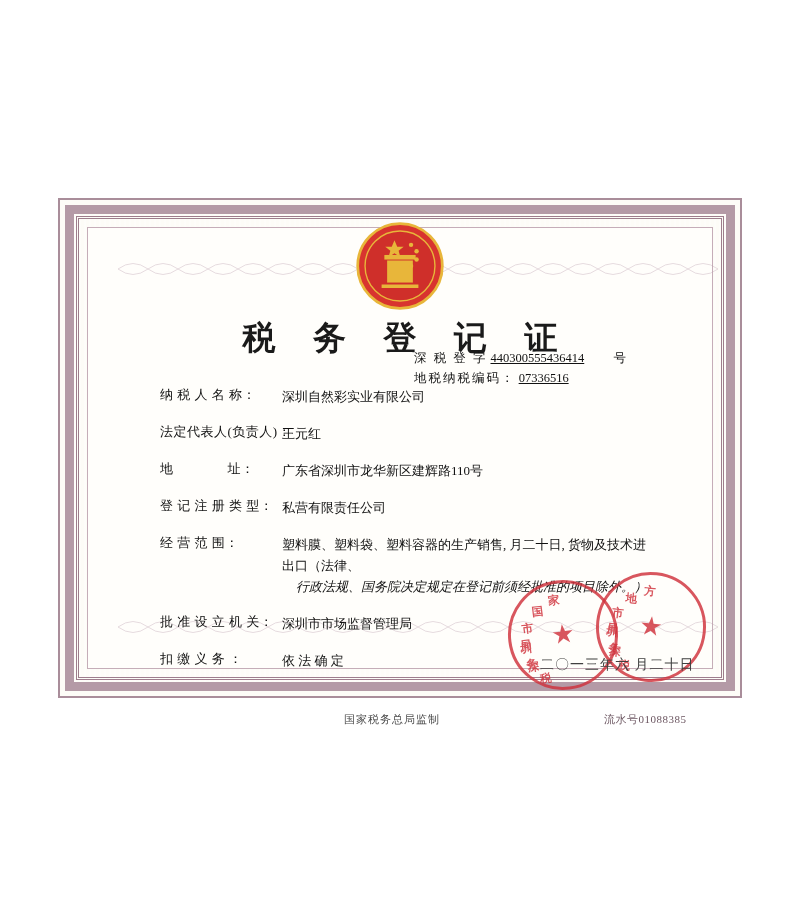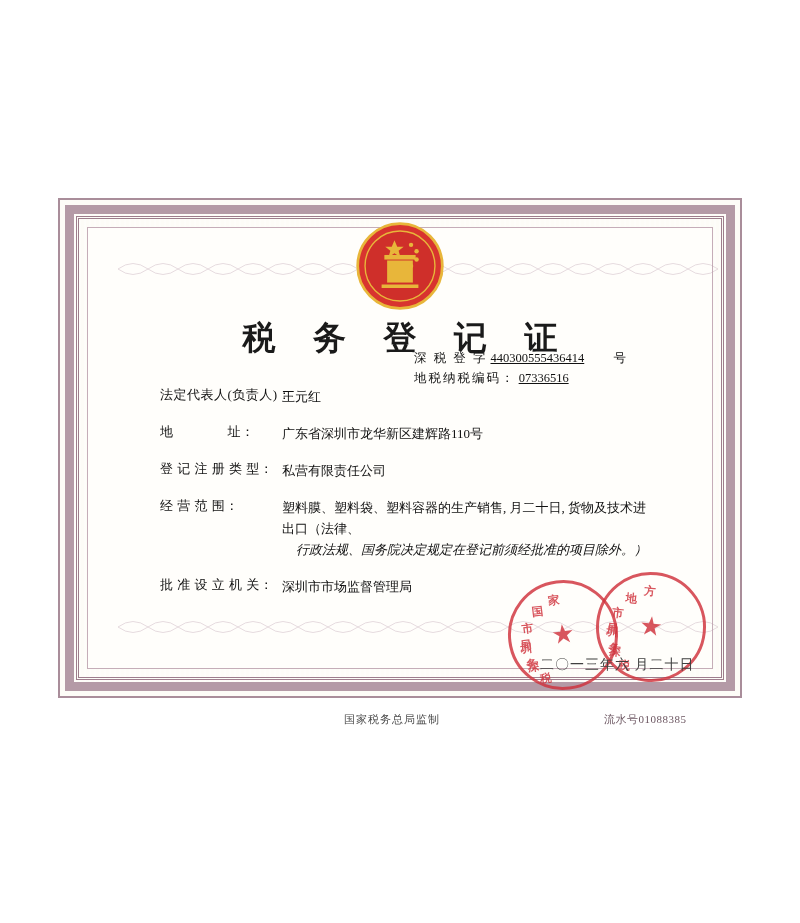--- a/index.html
+++ b/index.html
@@ -243,20 +243,24 @@
           <span class="suffix">号</span>
         </div>
         <div class="row">
           <span class="lbl">地税纳税编码：</span>
           <span class="val">07336516</span>
         </div>
       </div>
 
       <div class="fields">
 
+        <div class="frow">
+          <div class="fname">纳 税 人 名 称：</div>
+          <div class="fval">深圳自然彩实业有限公司</div>
+        </div>
 
         <div class="frow">
           <div class="fname">法定代表人(负责人)：</div>
           <div class="fval">王元红</div>
         </div>
 
         <div class="frow">
           <div class="fname">地　　　　址：</div>
           <div class="fval">广东省深圳市龙华新区建辉路110号</div>
         </div>
@@ -272,20 +276,24 @@
             <span>塑料膜、塑料袋、塑料容器的生产销售, 月二十日, 货物及技术进出口（法律、</span>
             <span class="line2">行政法规、国务院决定规定在登记前须经批准的项目除外。）</span>
           </div>
         </div>
 
         <div class="frow">
           <div class="fname">批 准 设 立 机 关：</div>
           <div class="fval">深圳市市场监督管理局</div>
         </div>
 
+        <div class="frow">
+          <div class="fname">扣 缴 义 务 ：</div>
+          <div class="fval">依 法 确 定</div>
+        </div>
 
       </div>
 
       <div class="seal seal-left">
         <div class="ring-text">
           <span style="transform:rotate(-118deg) translate(0,-44px) rotate(118deg)">深</span>
           <span style="transform:rotate(-92deg) translate(0,-44px) rotate(92deg)">圳</span>
           <span style="transform:rotate(-66deg) translate(0,-44px) rotate(66deg)">市</span>
           <span style="transform:rotate(-40deg) translate(0,-44px) rotate(40deg)">国</span>
           <span style="transform:rotate(-14deg) translate(0,-44px) rotate(14deg)">家</span>

